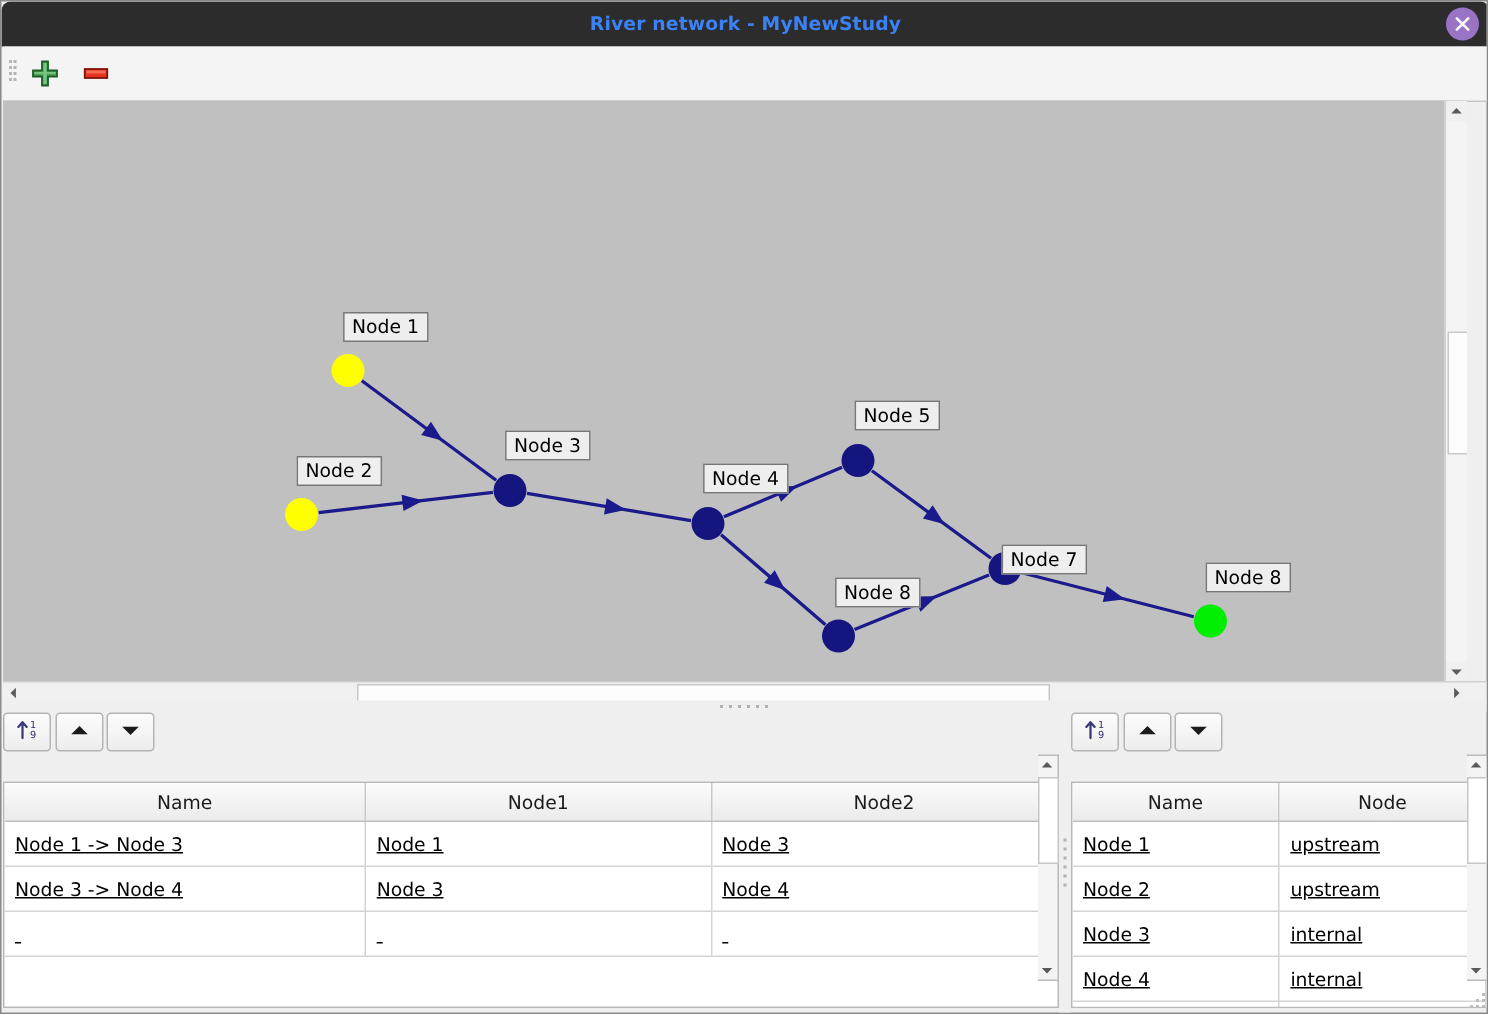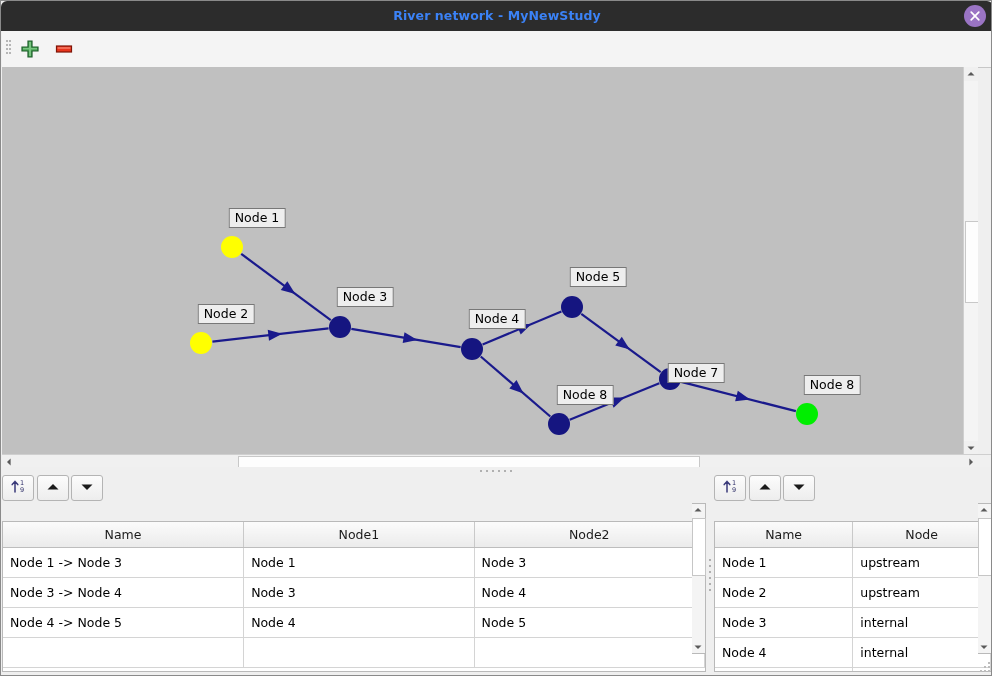--- a/index.html
+++ b/index.html
@@ -233,20 +233,21 @@
     border-right: 1px solid #d4d4d4;
     border-bottom: 1px solid #d4d4d4;
     height: 29px;
     padding: 0 0 0 7px;
     font-size: 12.5px;
     color: #000;
     background: #ffffff;
     white-space: nowrap;
     overflow: hidden;
     cursor: default;
+    text-decoration: underline;
   }
   td.empty-cell { height: 16px; }
 
   .grid-vscroll {
     position: absolute;
     top: 28px;
     width: 14px; height: 151px;
     background: #f4f4f4;
     border: 1px solid #b9b9b9;
     border-left: none;
@@ -440,25 +441,20 @@
               <td>Node 1 -&gt; Node 3</td>
               <td>Node 1</td>
               <td>Node 3</td>
             </tr>
             <tr>
               <td>Node 3 -&gt; Node 4</td>
               <td>Node 3</td>
               <td>Node 4</td>
             </tr>
             <tr>
-              <td>Node 4 -&gt; Node 5</td>
-              <td>Node 4</td>
-              <td>Node 5</td>
-            </tr>
-            <tr>
               <td class="empty-cell">&nbsp;</td>
               <td class="empty-cell">&nbsp;</td>
               <td class="empty-cell">&nbsp;</td>
             </tr>
           </tbody>
       </table>
     </div>
 
     <div class="grid-vscroll">
       <div class="sb-arrow" style="left:-1px;top:-1px">

